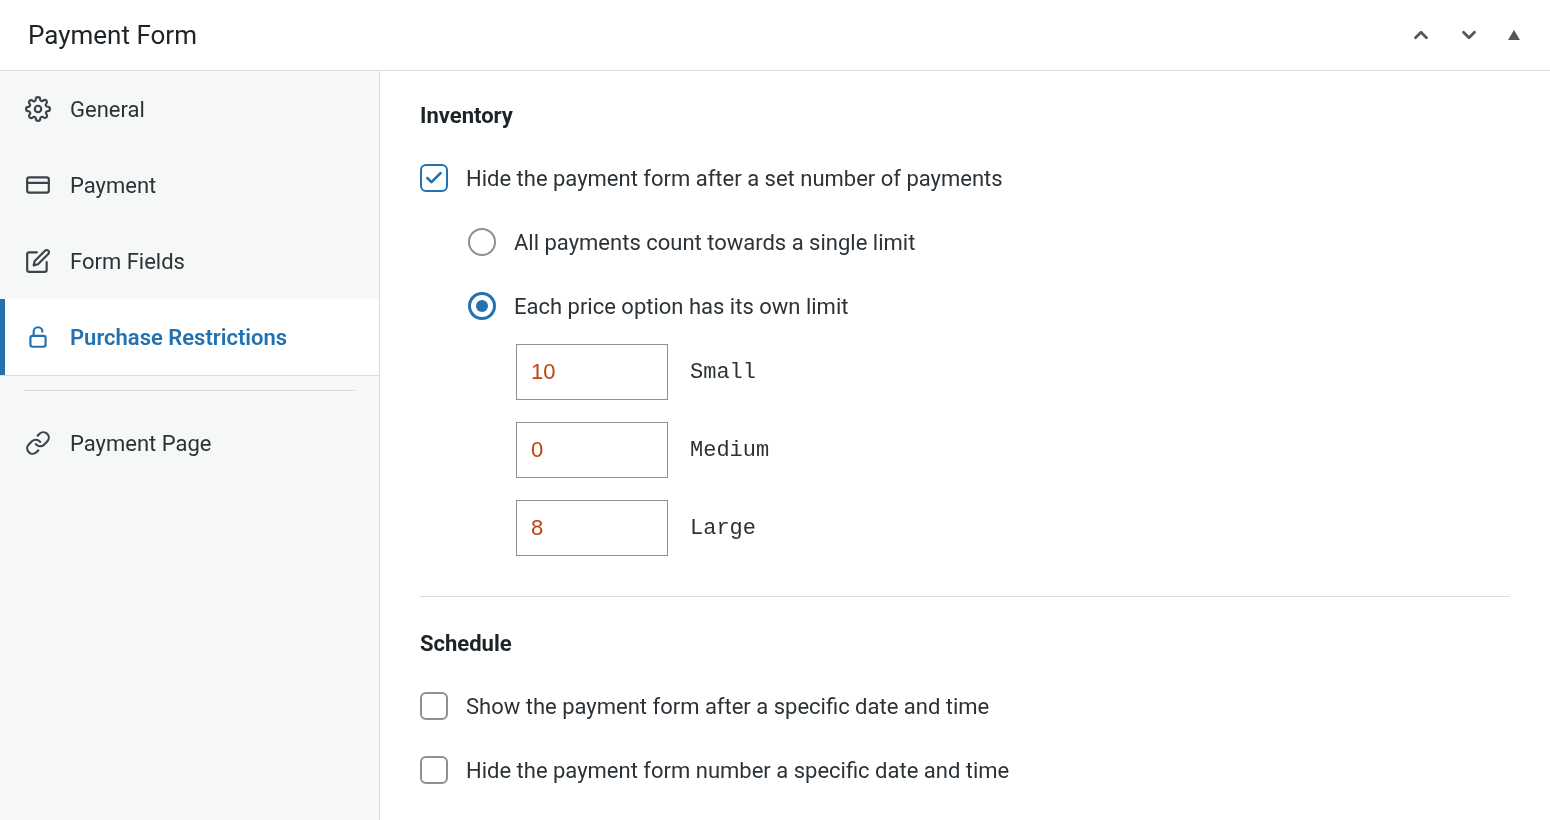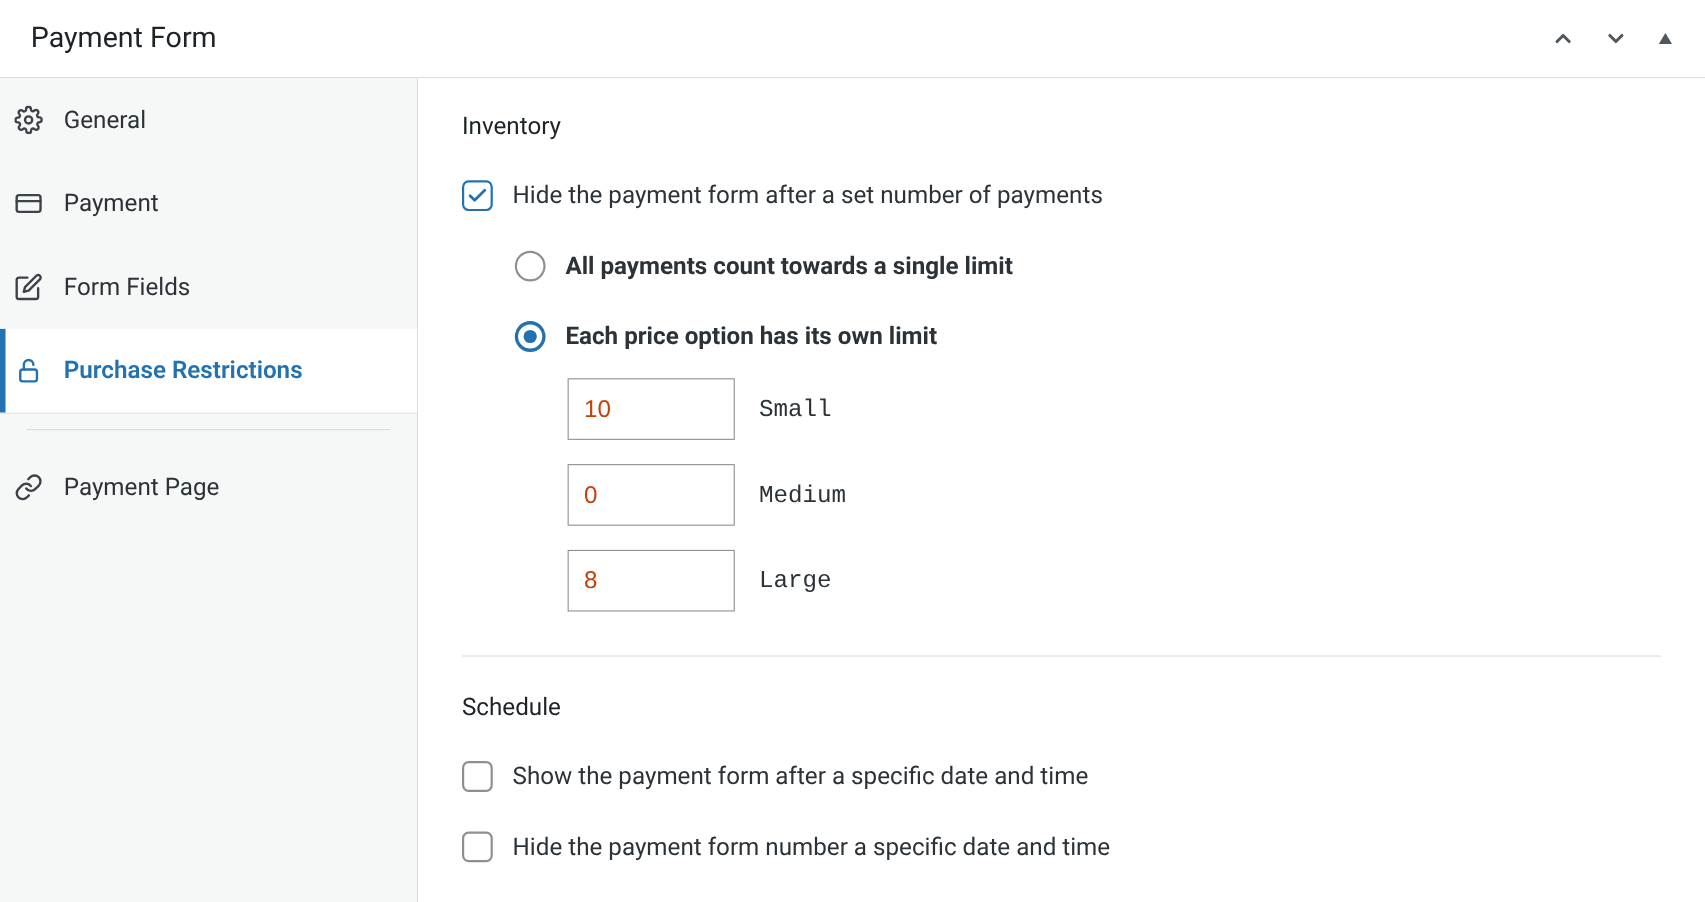--- a/index.html
+++ b/index.html
@@ -41,21 +41,21 @@
   background: #f6f7f7;
   border-right: 1px solid #dcdcde;
 }
 .sidebar-group {
   border-bottom: 1px solid #dcdcde;
 }
 .sidebar-item {
   display: flex;
   align-items: center;
   gap: 18px;
-  padding: 24px 12px;
+  padding: 24px 24px;
   cursor: pointer;
   color: #2c3338;
   position: relative;
 }
 .sidebar-item .icon { width: 28px; height: 28px; flex: 0 0 28px; display:flex; align-items:center; justify-content:center;}
 .sidebar-item .label { font-size: 22px; }
 .sidebar-item.active {
   background: #fff;
 }
 .sidebar-item.active::before {
@@ -75,21 +75,21 @@
   background: #dcdcde;
   margin: 14px 24px;
 }
 .content {
   flex: 1;
   padding: 32px 40px;
   overflow-y: auto;
 }
 .section-title {
   font-size: 22px;
-  font-weight: 400;
+  font-weight: 700;
   color: #1d2327;
   margin-bottom: 18px;
 }
 .row {
   display: flex;
   align-items: center;
   gap: 18px;
   margin-bottom: 14px;
   margin-top: 36px;
 }
@@ -124,21 +124,21 @@
   color: #c2410c;
   background:#fff;
 }
 .limit-row { display:flex; align-items:center; gap:22px; margin-bottom: 22px; padding-left: 96px;}
 .limit-label { font-size: 22px; color: #2c3338; font-family: Liberation Mono, monospace; }
 hr.divider {
   border: none;
   border-top: 1px solid #dcdcde;
   margin: 40px 0 34px;
 }
-.radio-rows .row { margin-bottom: 24px; font-weight: bold; }
+.radio-rows .row { margin-bottom: 24px; }
 </style>
 </head>
 <body>
 
 <div class="panel">
   <div class="panel-header">
     <div class="panel-title">Payment Form</div>
     <div class="panel-controls">
       <span>
         <svg width="22" height="22" viewBox="0 0 24 24" fill="none" stroke="#50575e" stroke-width="3" stroke-linecap="round" stroke-linejoin="round">

